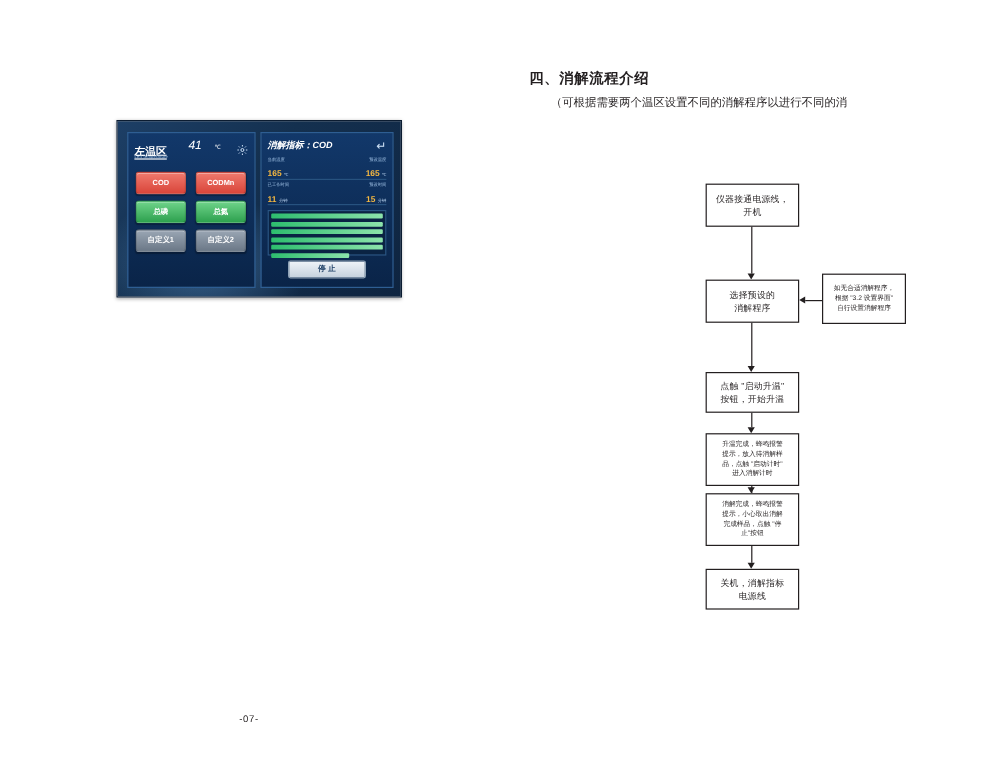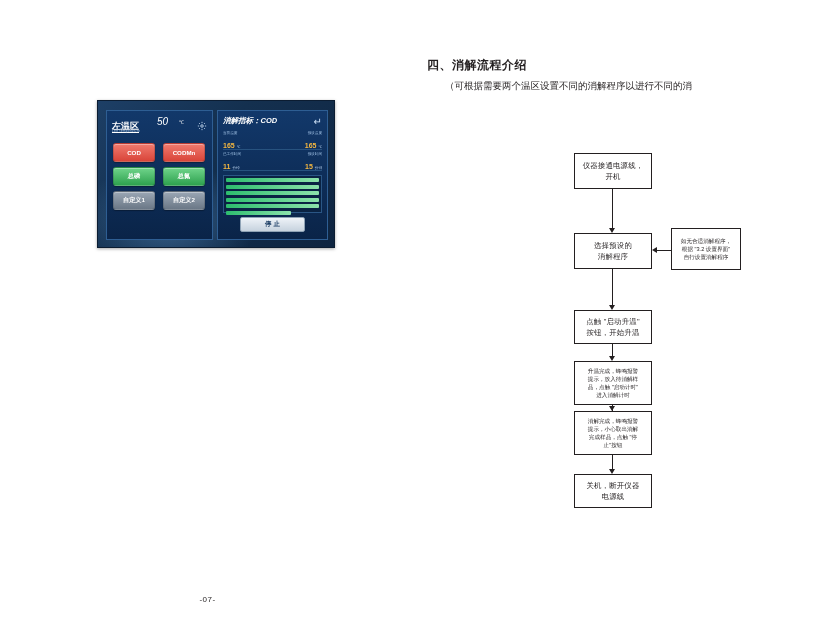--- a/index.html
+++ b/index.html
@@ -171,21 +171,21 @@
     position: absolute; left: 22px; right: 22px; bottom: 7px;
     height: 13px;
     background: linear-gradient(180deg,#eef3f8,#c6d2de);
     border: 1px solid #8fa3b6;
     border-radius: 2px;
     display: flex; align-items: center; justify-content: center;
     color: #1d3f66; font-size: 6.5px; font-weight: bold;
   }
 
   
-  .right-page { position: absolute; left: 401px; top: 0; width: 415px; height: 638px; }
+  .right-page { position: absolute; left: 415px; top: 0; width: 415px; height: 638px; }
   .sec-title {
     position: absolute;
     left: 26px; top: 57px;
     font-size: 12px;
     font-weight: bold;
     letter-spacing: 0.5px;
   }
   .sec-note {
     position: absolute;
     left: 44px; top: 78px;
@@ -254,21 +254,21 @@
   <div class="left-page">
 
     <div class="device-photo">
       <div class="photo-glow"></div>
 
       <div class="screen screen-left">
         <div class="zone-header">
           <div class="zone-title">左温区</div>
         </div>
         <div class="zone-sub">Left temperature</div>
-        <div class="zone-temp">50</div>
+        <div class="zone-temp">41</div>
         <div class="zone-temp-unit">℃</div>
         <div class="gear-icon">
           <svg viewBox="0 0 24 24" width="10" height="10" fill="none" stroke="#cfe2f7" stroke-width="2">
             <circle cx="12" cy="12" r="3"></circle>
             <path d="M12 2v3M12 19v3M2 12h3M19 12h3M4.9 4.9l2.1 2.1M17 17l2.1 2.1M19.1 4.9L17 7M7 17l-2.1 2.1"></path>
           </svg>
         </div>
 
         <div class="btn-grid">
           <div class="pbtn red">COD</div>
@@ -377,20 +377,20 @@
         <span>消解完成，蜂鸣报警</span>
         <span>提示，小心取出消解</span>
         <span>完成样品，点触 "停</span>
         <span>止"按钮</span>
       </div>
 
       <div class="conn" style="left:101px; top:310px; width:1px; height:14px;"></div>
       <div class="arrow-down" style="left:98px; top:324px;"></div>
 
       <div class="node" style="left:63px; top:329px; width:78px; height:34px;">
-        <span>关机，断开仪器</span>
+        <span>关机，消解指标</span>
         <span>电源线</span>
       </div>
     </div>
 
   </div>
 
 </div>
 
 </body></html>

